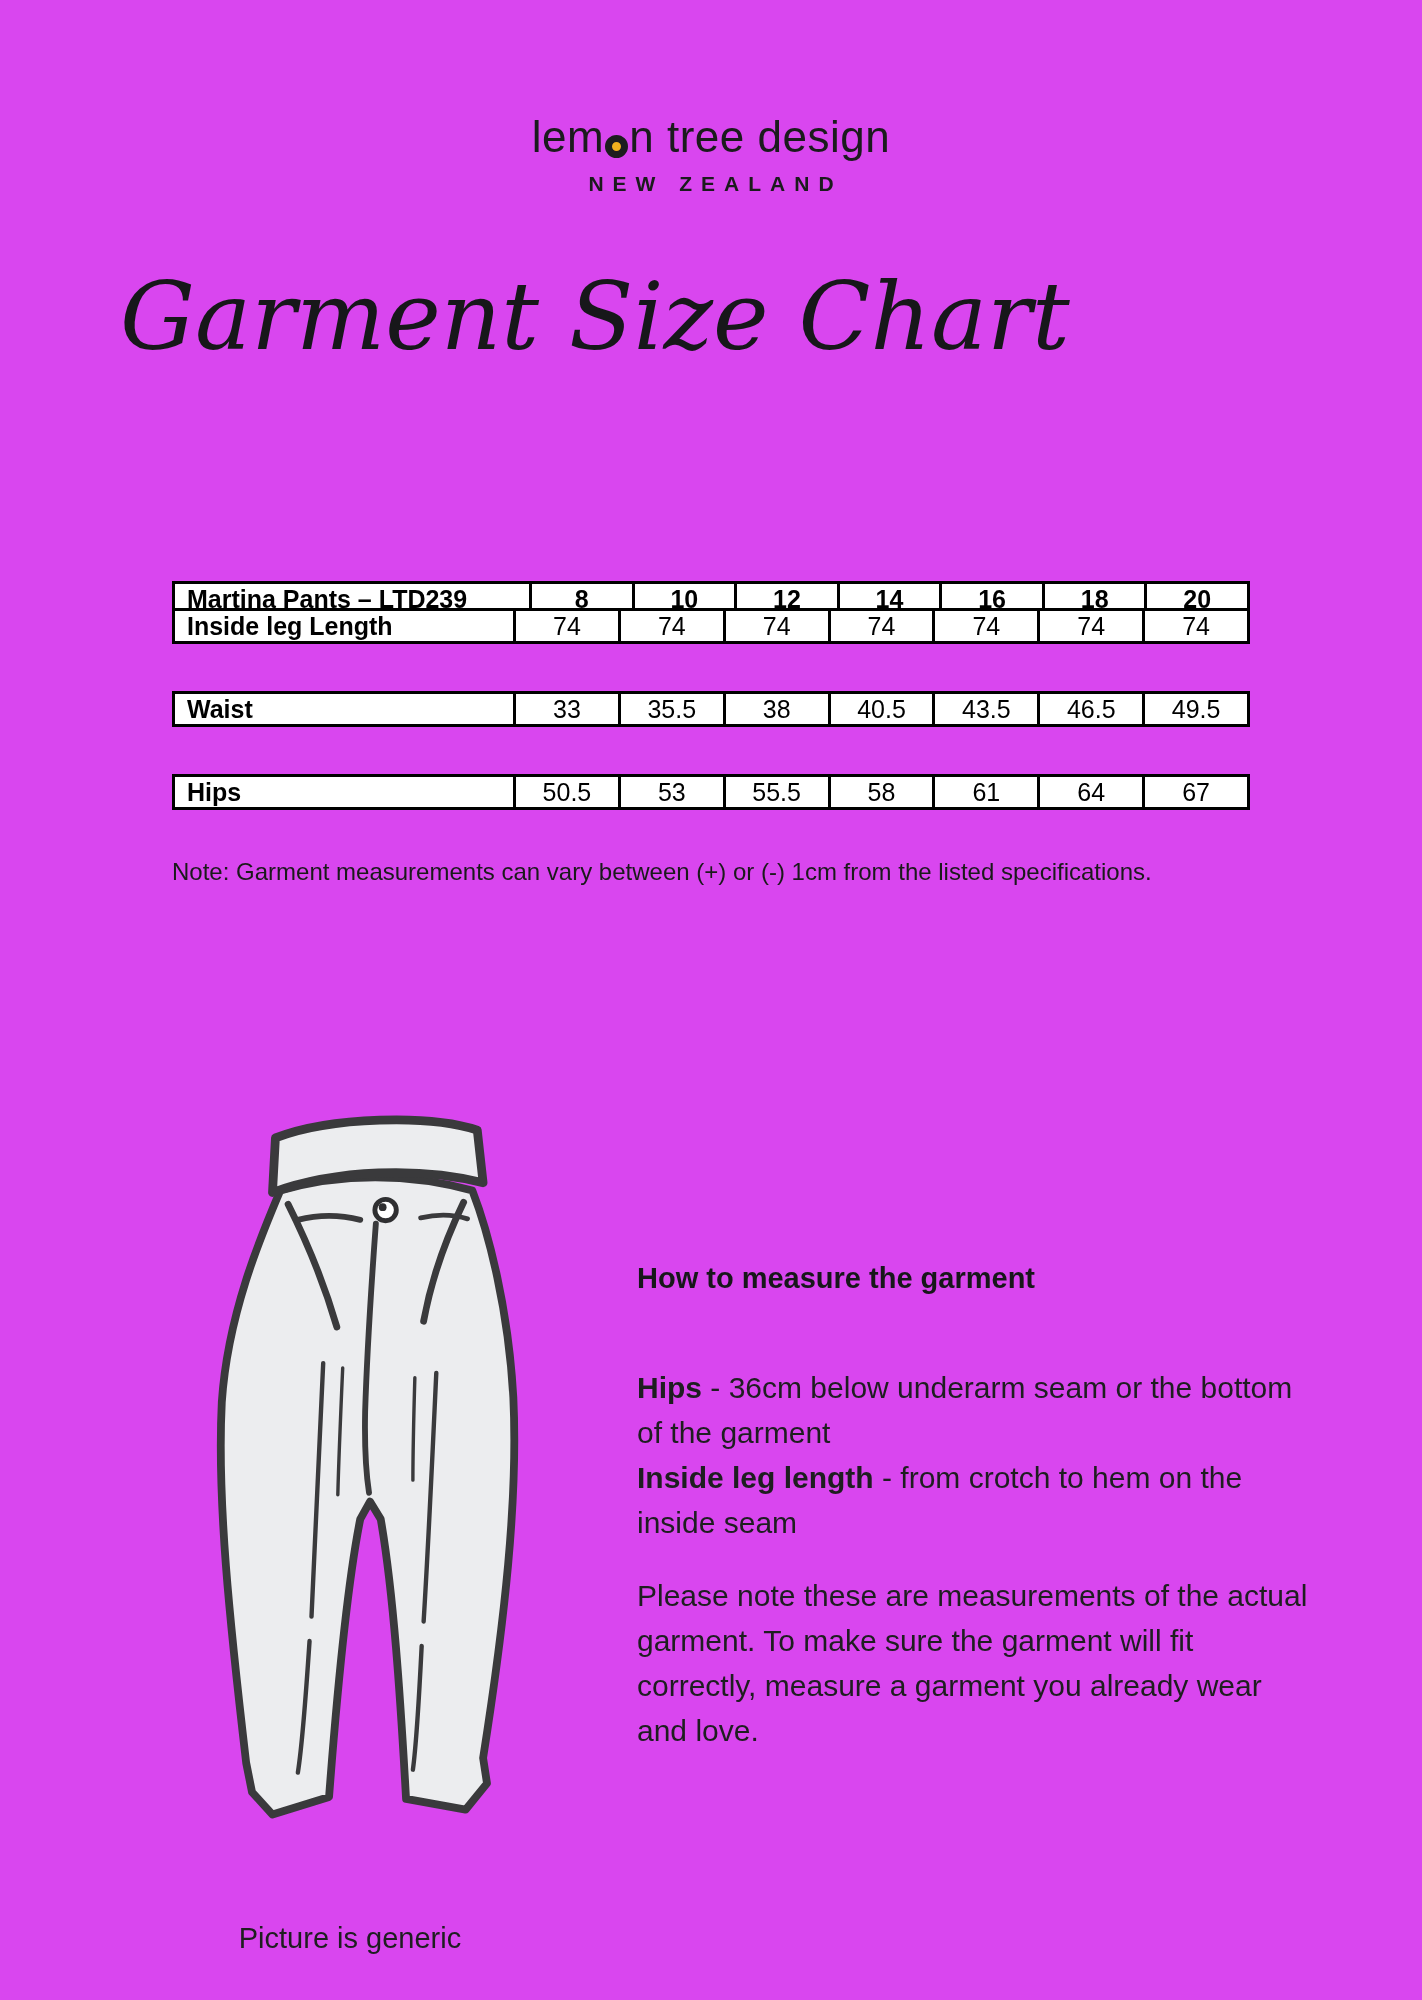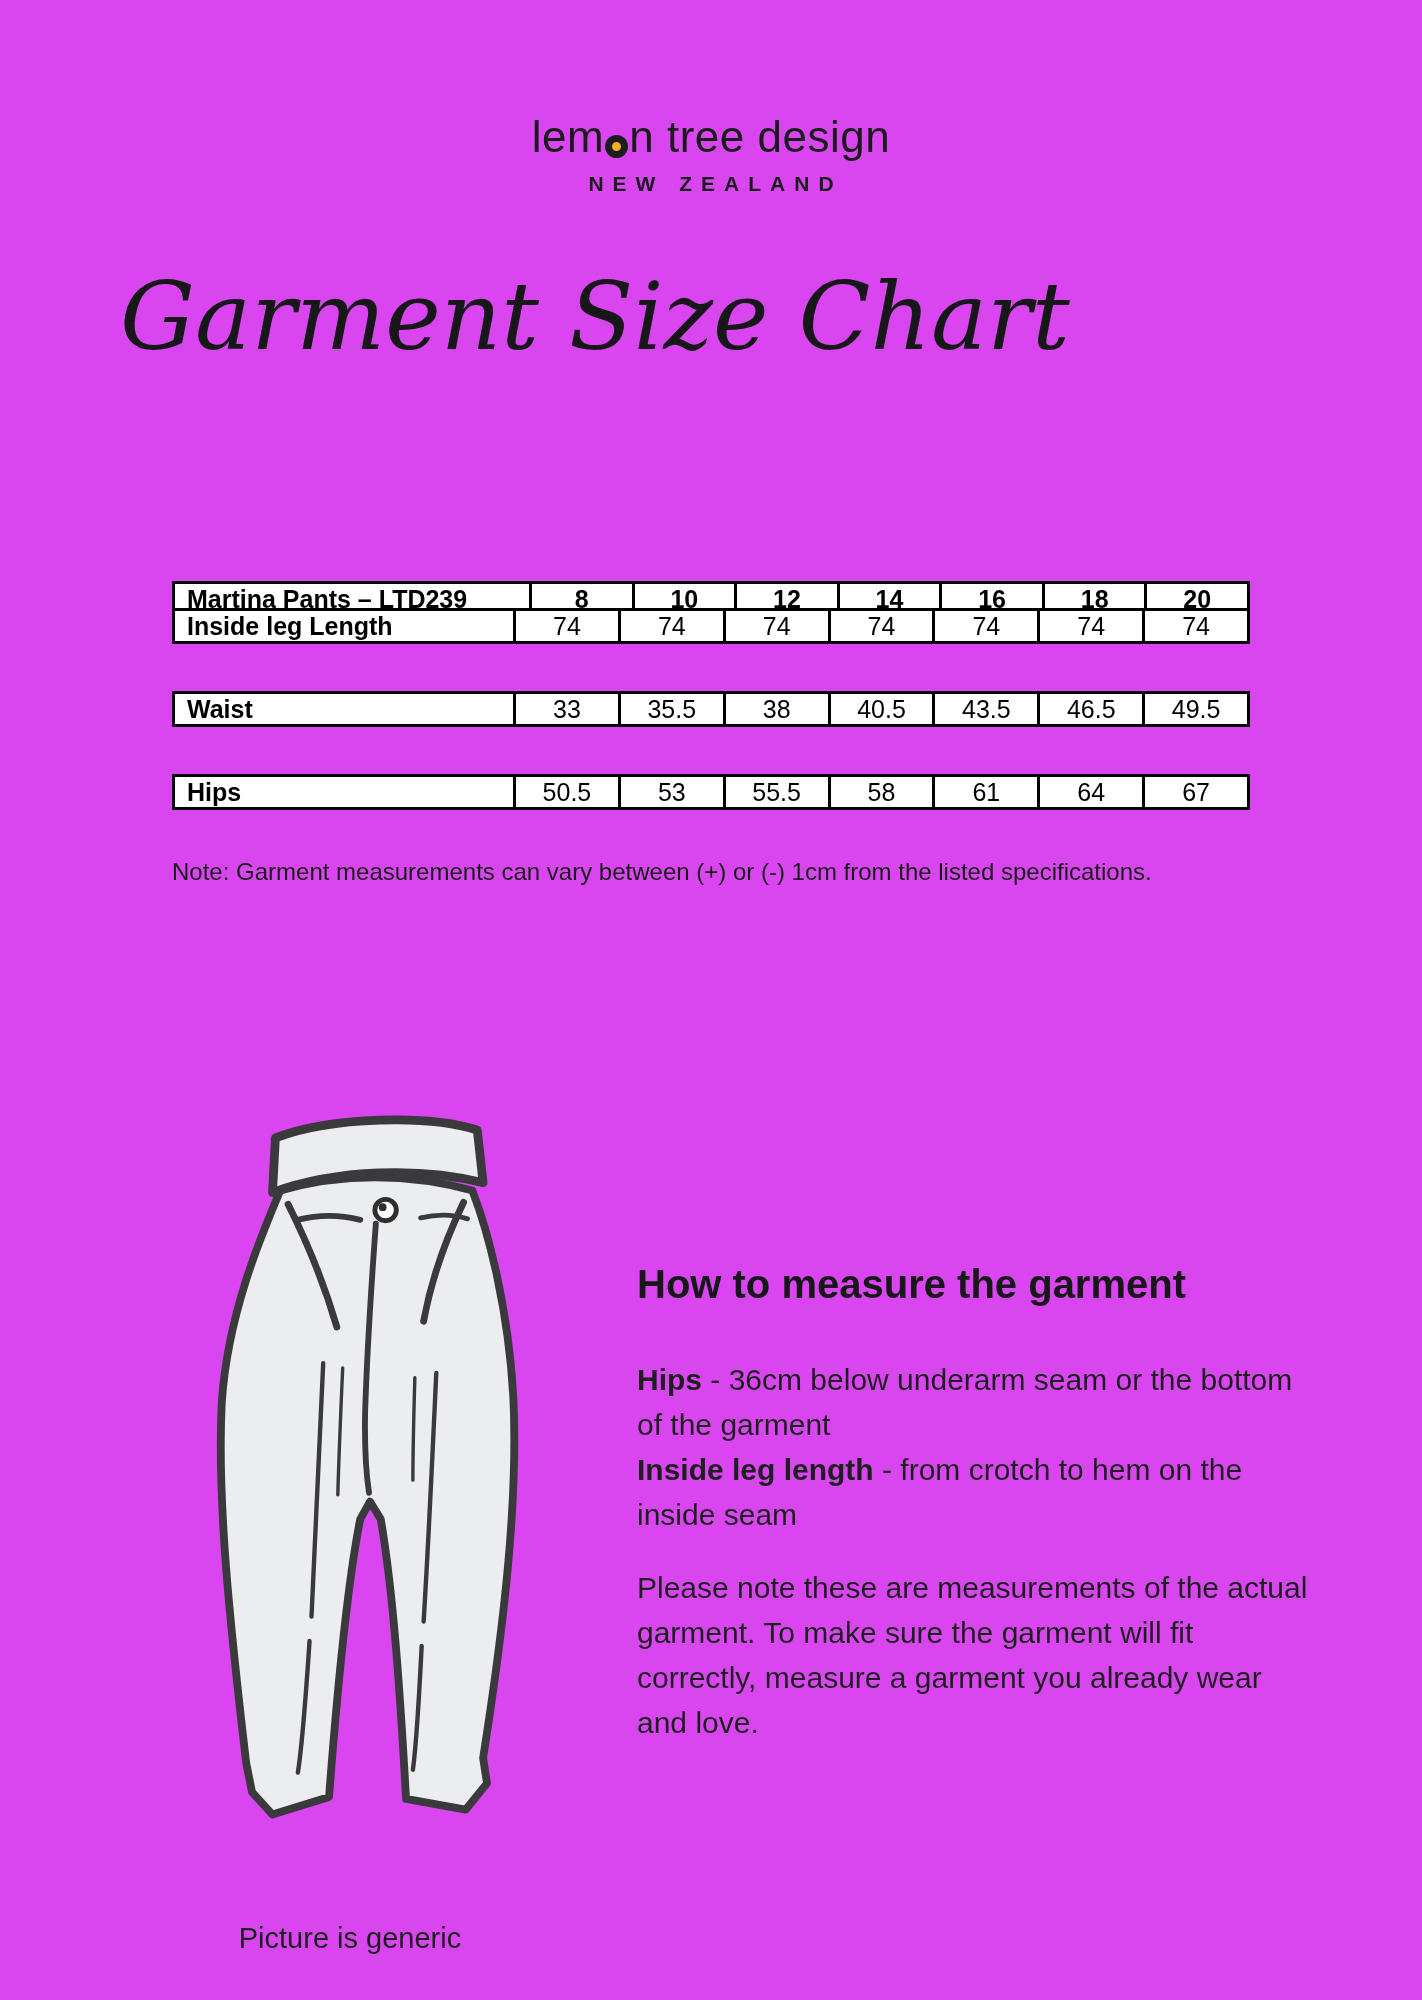--- a/index.html
+++ b/index.html
@@ -52,21 +52,21 @@
   
   .pants-wrap { position:absolute; left:175px; top:1068px; width:390px; height:795px; }
   .pants-wrap svg { width:100%; height:100%; display:block; }
   .pants-caption {
     position:absolute; left:160px; top:1922px; width:380px;
     text-align:center; font-size:29px; color:#1e1e20;
   }
 
   
   .measure { position:absolute; left:637px; top:1262px; width:676px; }
-  .measure-heading { font-size:40px; font-weight:bold; color:#17171a; margin-bottom:50px; }
+  .measure-heading { font-size:29px; font-weight:bold; color:#17171a; margin-bottom:70px; }
   .measure-item, .measure-footer { font-size:30px; line-height:45px; color:#1e1e20; }
   .measure-item .term { font-weight:bold; }
   .measure-footer { margin-top:28px; }
 </style>
 </head>
 <body>
 
 <div class="page">
 
   <div class="logo">

